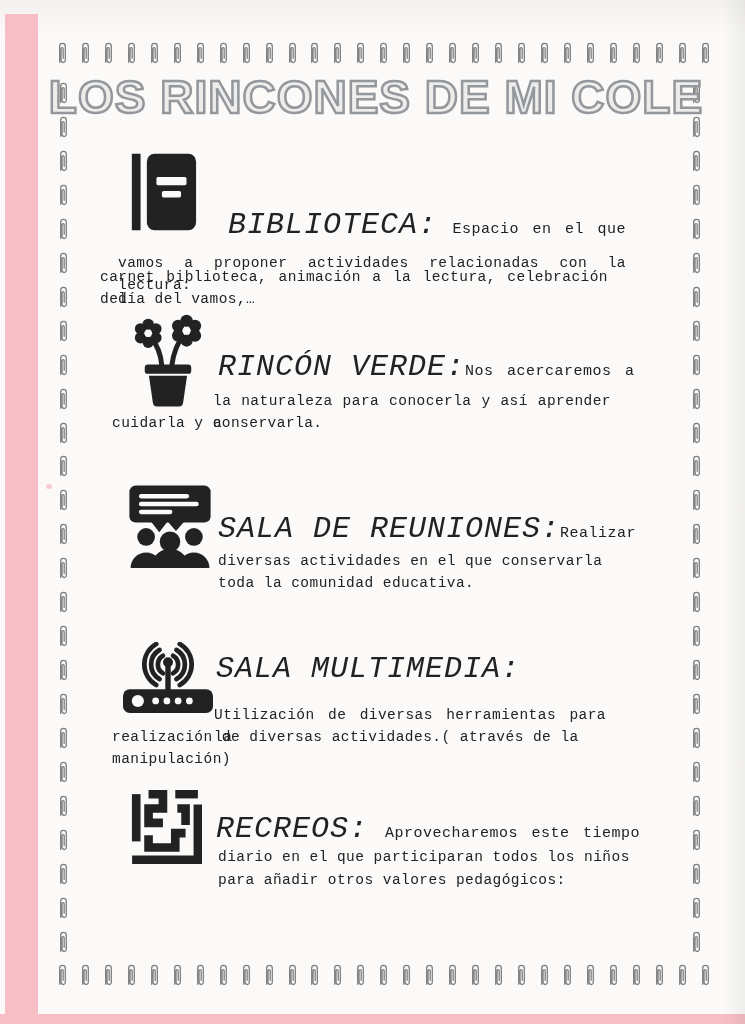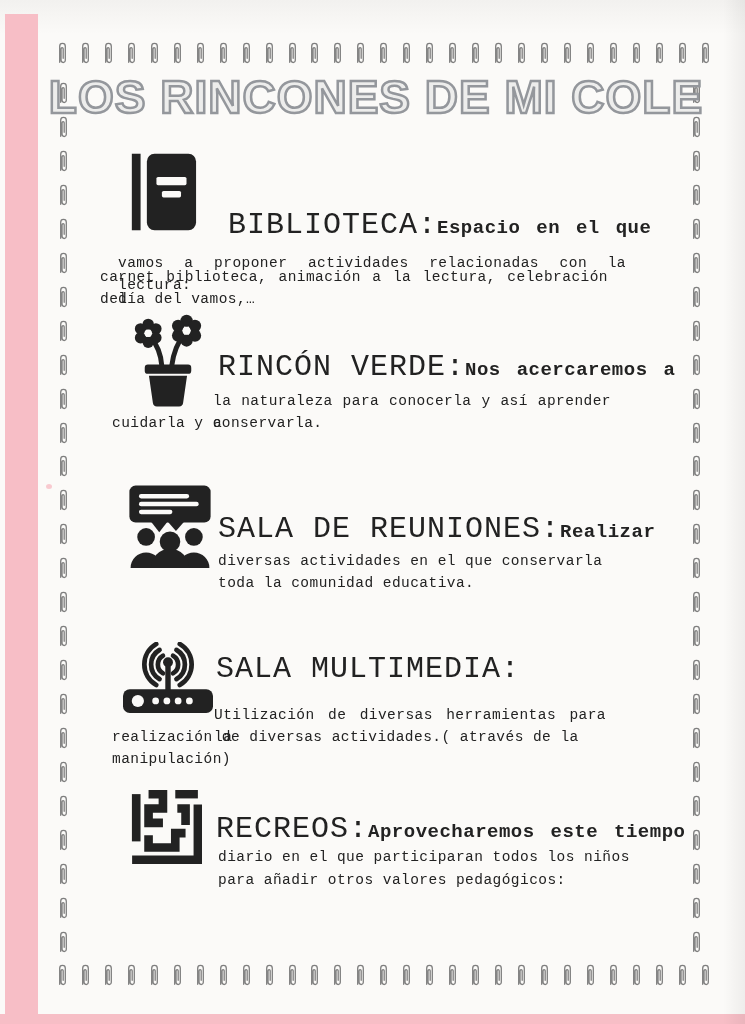--- a/index.html
+++ b/index.html
@@ -33,22 +33,22 @@
     text-shadow:0 0 1px #9a9da2;
   }
 
   .section { position:absolute; left:0; width:745px; }
   .sec-icon { position:absolute; }
   .sec-icon .ink { fill:var(--ink,#222); }
   .sec-icon .paper { fill:#fbfaf8; }
   .sec-icon .stroke-ink { fill:none; stroke:var(--ink,#222); }
 
   .headline { position:absolute; display:flex; align-items:baseline; justify-content:space-between; white-space:nowrap; }
-  .heading  { font-size:30px; letter-spacing:1px; line-height:1; }
-  .intro    { font-size:19px; letter-spacing:.5px; word-spacing:4px;font-weight:bold; }
+  .heading  { font-size:30px; letter-spacing:1px; line-height:1;font-style:italic; }
+  .intro    { font-size:15px; letter-spacing:.5px; word-spacing:4px; }
 
   .bline { position:absolute; font-size:14.5px; line-height:22px; letter-spacing:.45px; white-space:nowrap; }
   .just  { white-space:normal; text-align:justify; text-align-last:justify; }
 </style>
 </head>
 <body>
 
 <div class="page">
 
   <div class="pink-left"></div>

